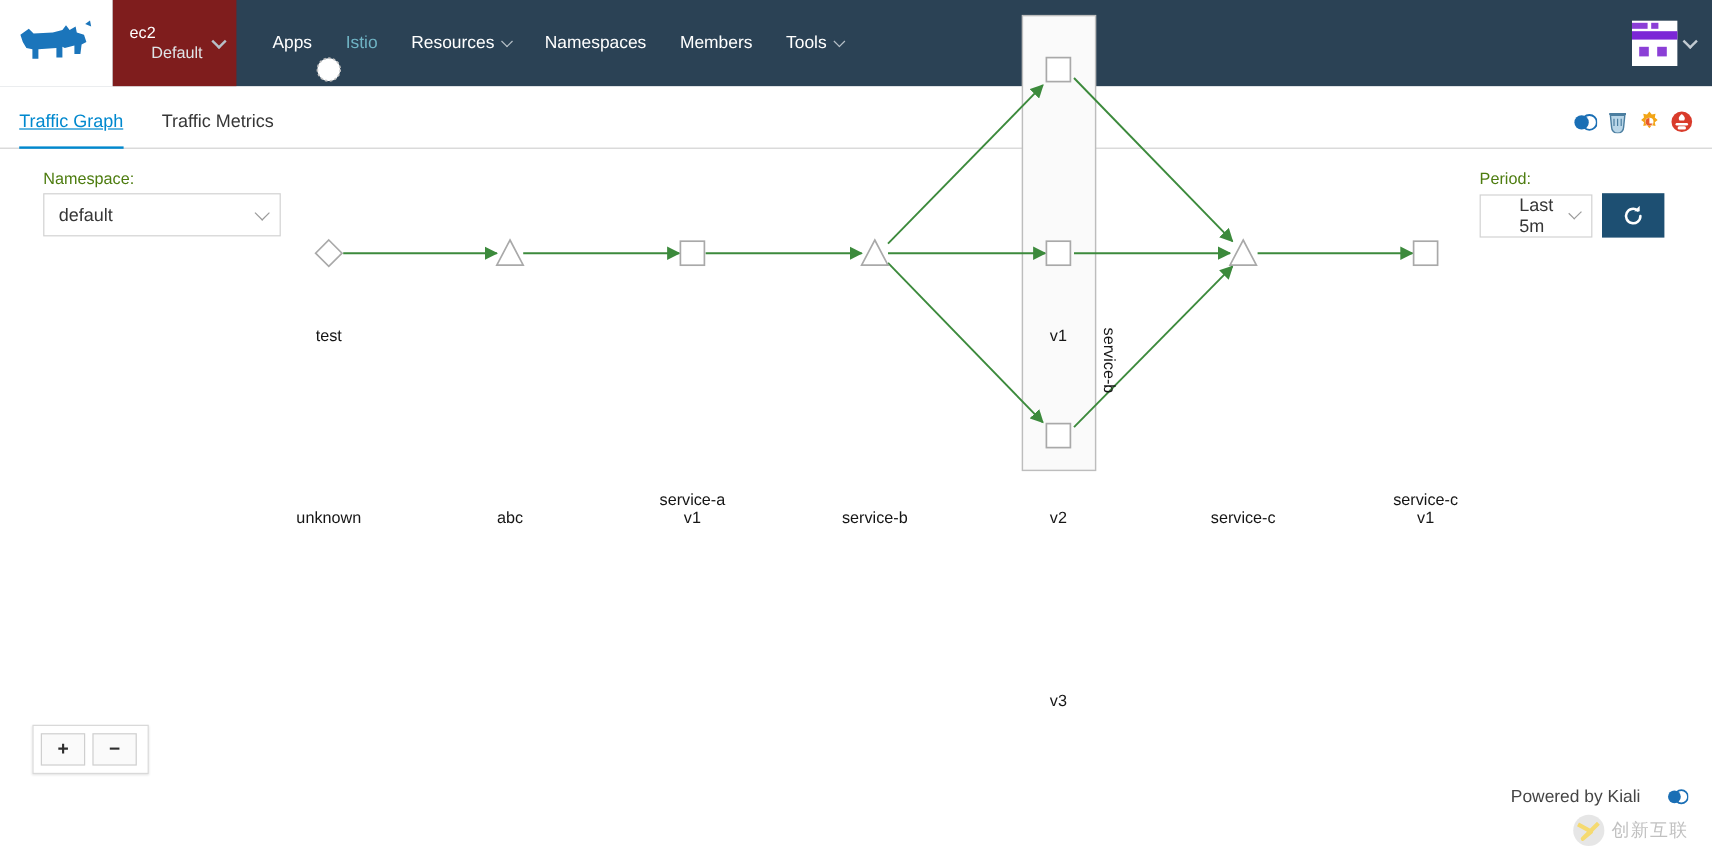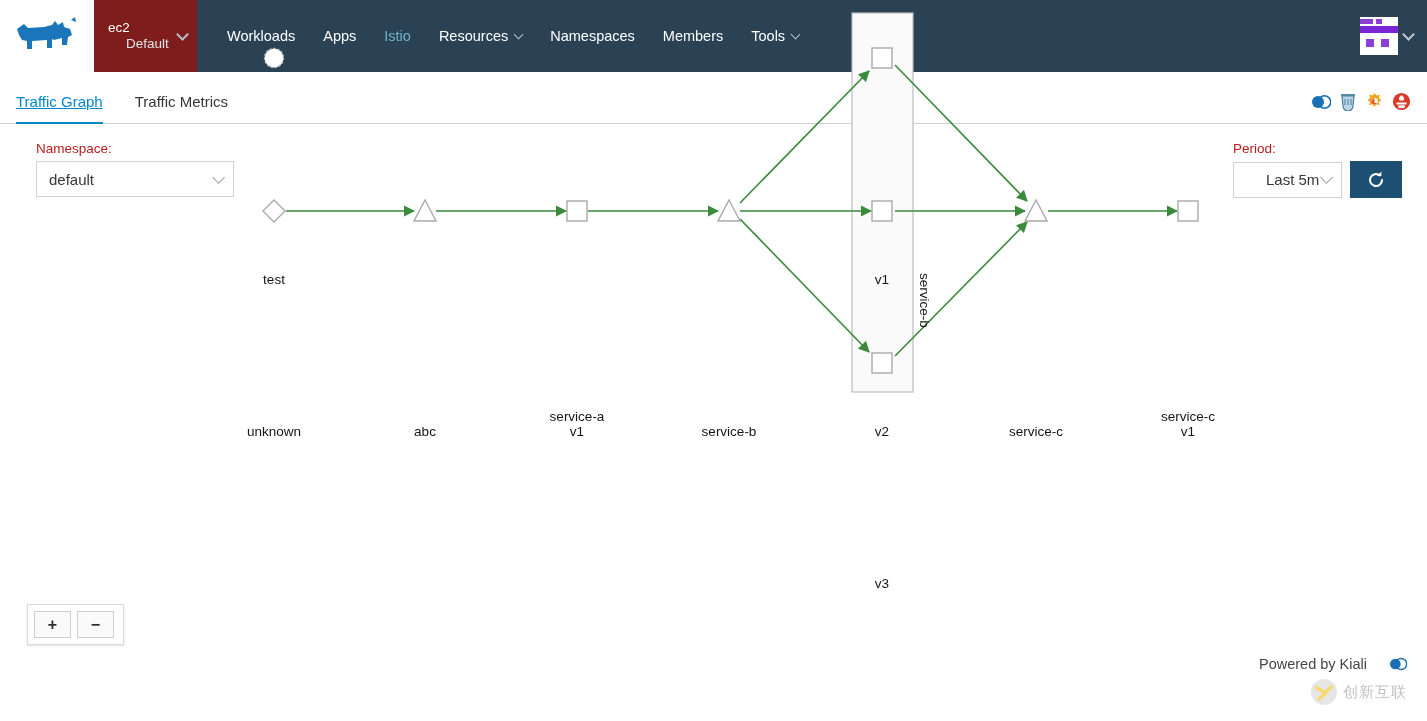--- a/index.html
+++ b/index.html
@@ -57,32 +57,32 @@
   .tab.active { color:#0088ce;text-decoration:underline; }
   .tab.active:after {
     content:""; position:absolute; left:16px; right:16px; bottom:-1px; height:2px; background:#0088ce;
   }
   .tab-icons { margin-left:auto; display:flex; align-items:center; gap:8px; padding:0 16px 12px 0; }
   .tab-icons svg { display:block; cursor:pointer; }
 
   
   .filterbar { position:relative; height:78px; }
   .fgroup { position:absolute; }
-  .flabel { font-size:13.5px; color:#b91c1c; margin-bottom:5px; }
+  .flabel { font-size:13.5px; color:#4d7c0f; margin-bottom:5px; }
   .select {
     width:198px; height:36px; border:1px solid #d2d2d2; background:#fff;
     display:flex; align-items:center; padding:0 10px 0 12px; font-size:15px; color:#363636;
     cursor:pointer;
   }
   .select .caret {
     margin-left:auto; width:9px; height:9px;
     border-right:1.6px solid #9b9b9b; border-bottom:1.6px solid #9b9b9b;
     transform:rotate(45deg); margin-bottom:4px;
   }
-  .select.narrow { width:109px;padding-left:32px; }
+  .select.narrow { width:94px;padding-left:32px; }
   .refresh-btn {
     width:52px; height:37px; background:#1d4f72; display:flex; align-items:center;
     justify-content:center; cursor:pointer;
   }
 
   
   .canvas { position:absolute; left:16px; top:240px; width:1413px; height:440px; }
   .canvas svg { display:block; }
 
   .node-label {
@@ -130,23 +130,20 @@
 
   <div class="cluster-chip">
     <div class="cluster-stack">
       <span class="cluster-name">ec2</span>
       <span class="cluster-sub">Default</span>
     </div>
     <span class="chev"></span>
   </div>
 
   <div class="navlinks">
-    <div class="navlink">
-        <span>Workloads</span>
-      </div>
     <div class="navlink">
         <span>Apps</span>
       </div>
     <div class="navlink accent">
         <span>Istio</span>
       </div>
     <div class="navlink">
         <span>Resources</span>
         <span class="chev"></span>
       </div>

